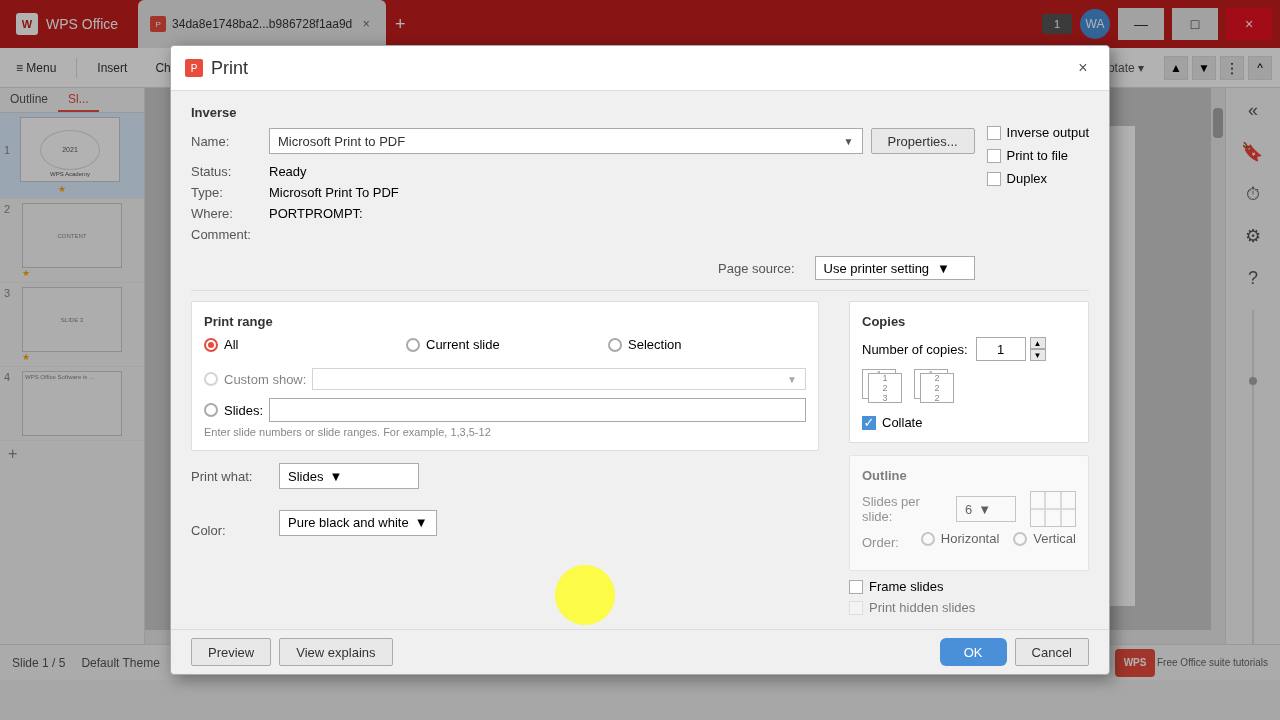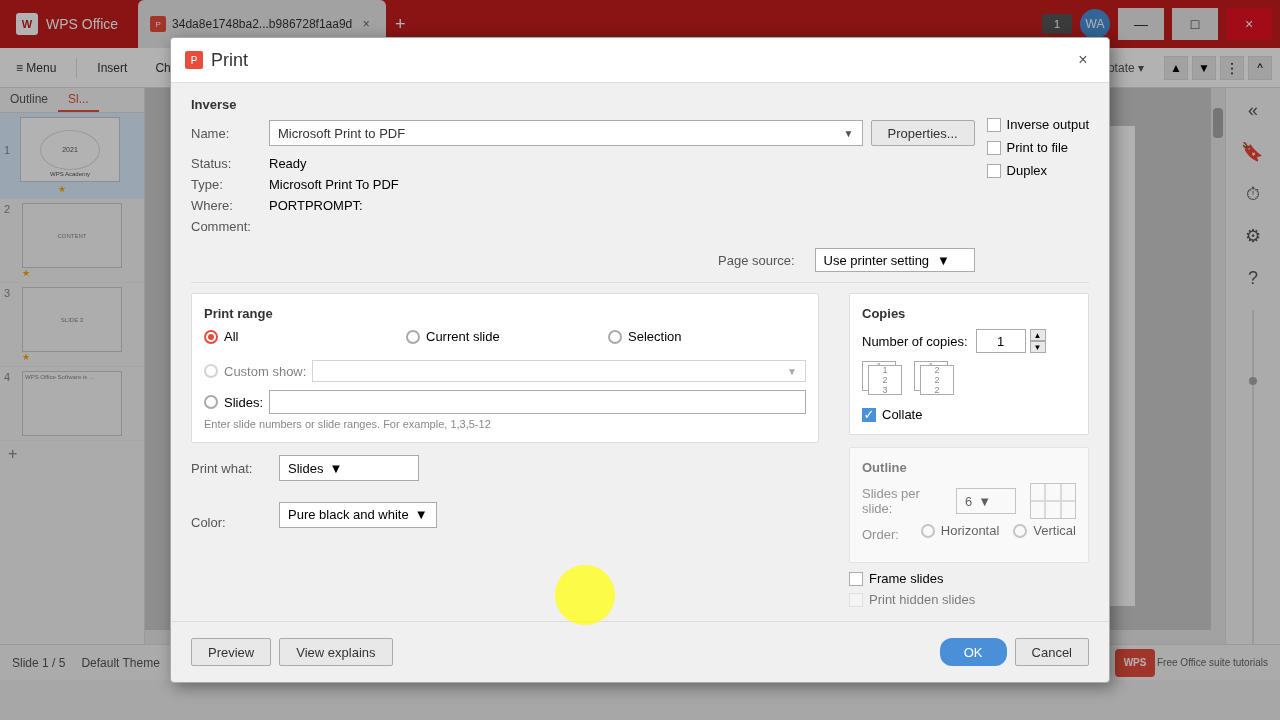--- a/index.html
+++ b/index.html
@@ -143,21 +143,21 @@
 
     .print-what-row { display: flex; align-items: center; gap: 8px; margin-bottom: 10px; }
     .color-row { display: flex; align-items: center; gap: 8px; }
     .small-select { height: 26px; padding: 0 8px; border: 1px solid #aaa; background: white; display: flex; align-items: center; gap: 6px; cursor: pointer; min-width: 140px; }
 
     
     .handouts-section { background: white; border: 1px solid #ddd; padding: 12px; border-radius: 2px; opacity: 0.6; }
 
     .frame-row { display: flex; align-items: center; gap: 6px; margin-bottom: 6px; }
     .print-hidden-row { display: flex; align-items: center; gap: 6px; opacity: 0.5; }
-    .btn-ok { height: 28px; padding: 0 24px; background: #4a90d9; border: none; color: white; cursor: pointer; border-radius: 12px; font-size: 13px; }
+    .btn-ok { height: 28px; padding: 0 24px; background: #4a90d9; border: none; color: white; cursor: pointer; border-radius: 6px; font-size: 13px; }
     .btn-cancel { height: 28px; padding: 0 16px; background: #e8e8e8; border: 1px solid #aaa; color: #333; cursor: pointer; border-radius: 2px; font-size: 13px; }
     .btn-preview { height: 28px; padding: 0 16px; background: #e8e8e8; border: 1px solid #aaa; color: #333; cursor: pointer; border-radius: 2px; font-size: 13px; }
 
     
     .cursor-circle {
       position: absolute; width: 60px; height: 60px; background: rgba(255, 255, 0, 0.7);
       border-radius: 50%; z-index: 200; pointer-events: none;
       top: 565px; left: 555px;
     }
 
@@ -529,21 +529,21 @@
             </div>
             <div class="print-hidden-row">
               <div class="cb" style="opacity:0.5;"></div>
               <span>Print hidden slides</span>
             </div>
           </div>
         </div>
       </div>
     </div>
 
-    <div style="display:flex;justify-content:space-between;align-items:center;padding:16px 20px;border-top:1px solid #ddd;">
+    <div style="display:flex;justify-content:space-between;align-items:center;padding:8px 20px;border-top:1px solid #ddd;">
       <div style="display:flex;gap:8px;">
         <button class="btn-preview">Preview</button>
         <button class="btn-preview">View explains</button>
       </div>
       <div style="display:flex;gap:8px;">
         <button class="btn-ok">OK</button>
         <button class="btn-cancel">Cancel</button>
       </div>
     </div>
   </div>

